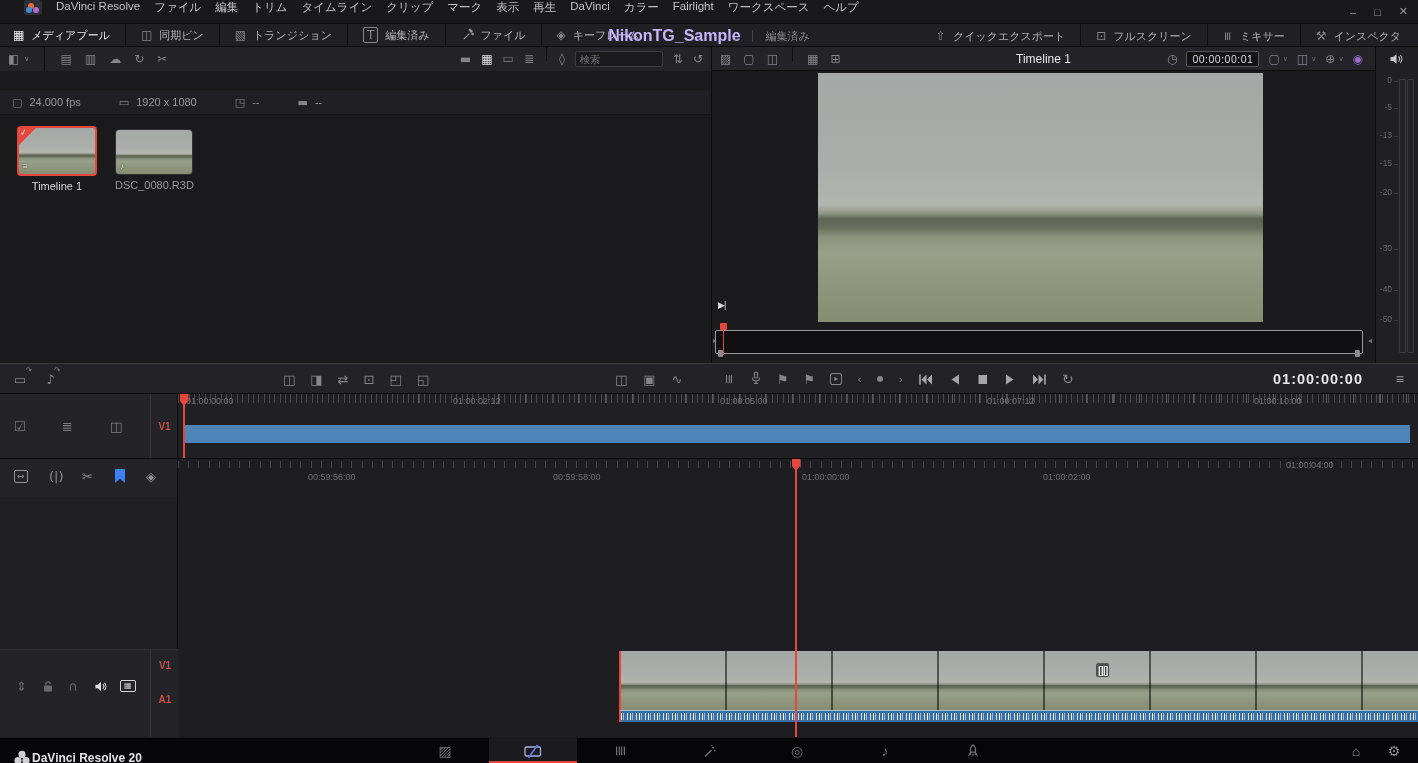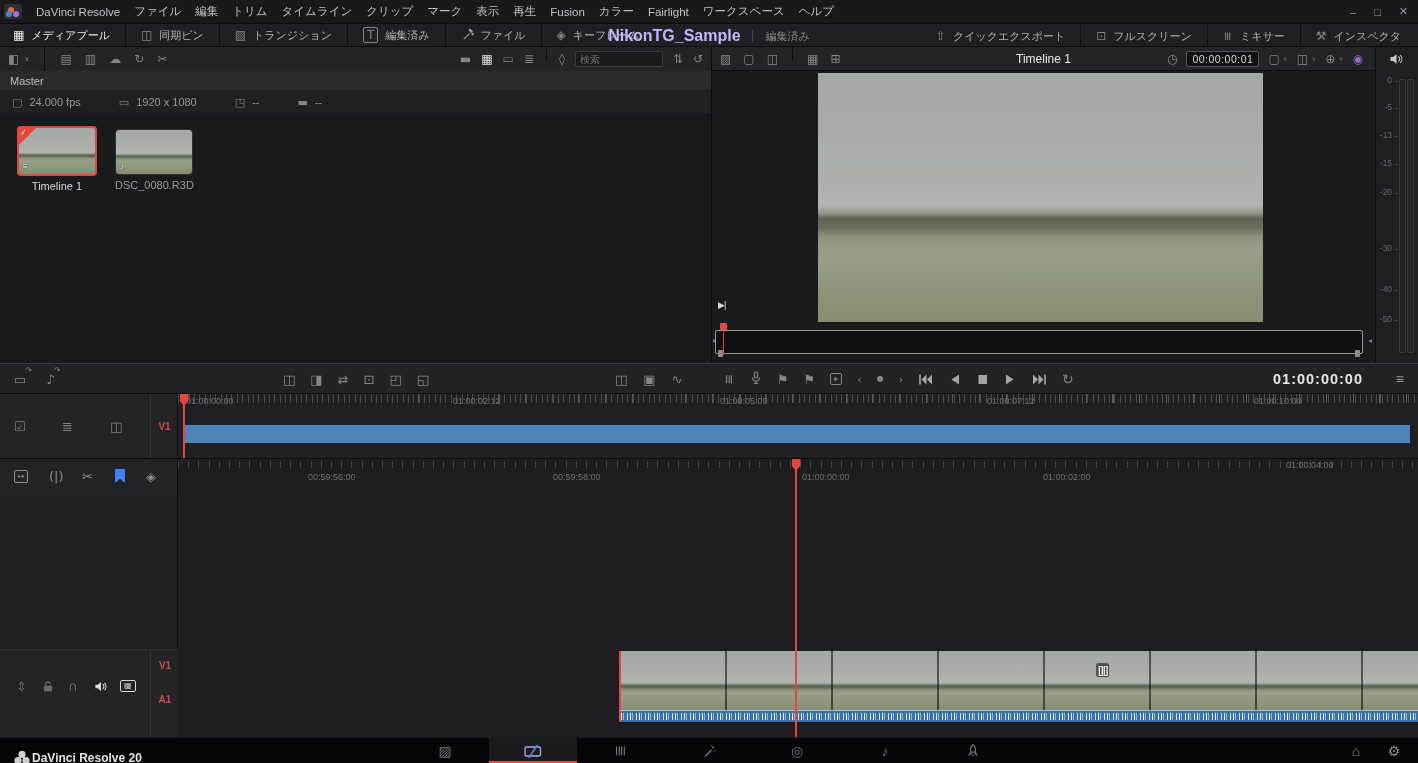--- a/index.html
+++ b/index.html
@@ -7,21 +7,21 @@
   body { font-family:"Liberation Sans","DejaVu Sans",sans-serif; }
   .app { position:relative; width:1418px; height:763px; background:#212125; overflow:hidden;
          color:#c6c6c8; font-size:11px; -webkit-font-smoothing:antialiased; }
   .ab { position:absolute; }
   .ic { font-family:"DejaVu Sans",sans-serif; color:#85858a; line-height:1; display:inline-block; }
   .vsep { width:1px; align-self:stretch; background:#0e0e10; margin:0 2px; }
   .rot90 { transform:rotate(90deg); }
 
   
   .menubar { position:absolute; top:0; left:0; right:0; height:23px; background:#19191c;
-             display:flex; align-items:center; gap:14px; padding-left:4px; font-size:11.5px; color:#c2c2c4; }
+             display:flex; align-items:flex-start; gap:14px; padding-left:24px; font-size:11.5px; color:#c2c2c4; }
   .app-logo-box { position:relative; width:18px; height:15px; background:#2e2e36; border-radius:3px; flex:0 0 auto; }
   .app-logo-box::before { content:""; position:absolute; left:4px; top:3px; width:6px; height:6px; border-radius:50%; background:#e06a3a; }
   .app-logo-box::after  { content:""; position:absolute; left:2px; top:7px; width:6px; height:6px; border-radius:50%; background:#3f8fd4; box-shadow:7px 0 0 #b06ad0; }
   .menu-item { cursor:default; }
   .win-controls { position:absolute; right:10px; top:0; height:23px; display:flex; gap:18px; align-items:center; color:#9a9a9e; font-size:11px; }
 
   
   .toolbar2 { position:absolute; top:23px; left:0; right:0; height:24px; background:#202024;
               border-top:1px solid #0c0c0e; border-bottom:1px solid #0c0c0e; display:flex; align-items:stretch; }
   .tb-btn { display:flex; align-items:center; gap:7px; padding:0 13px; font-size:11px; color:#b4b4b6; }
@@ -158,21 +158,21 @@
     <div class="app-logo-box"></div>
     <span>DaVinci Resolve</span>
     <span class="menu-item">ファイル</span>
     <span class="menu-item">編集</span>
     <span class="menu-item">トリム</span>
     <span class="menu-item">タイムライン</span>
     <span class="menu-item">クリップ</span>
     <span class="menu-item">マーク</span>
     <span class="menu-item">表示</span>
     <span class="menu-item">再生</span>
-    <span class="menu-item">Fusion</span>
+    <span class="menu-item">DaVinci</span>
     <span class="menu-item">カラー</span>
     <span class="menu-item">Fairlight</span>
     <span class="menu-item">ワークスペース</span>
     <span class="menu-item">ヘルプ</span>
     <div class="win-controls">
       <span>–</span>
       <span>□</span>
       <span>✕</span>
     </div>
   </div>
@@ -260,23 +260,20 @@
           <span class="ic">▬</span>
           <span class="ic" style="color:#e2e2e4">▦</span>
           <span class="ic">▭</span>
           <span class="ic">≣</span>
           <div class="vsep" style="height:14px"></div>
           <span class="ic">◊</span>
           <input class="search-input" placeholder="検索" style="">
           <span class="ic">⇅</span>
           <span class="ic">↺</span>
         </div>
-      </div>
-      <div class="masterbar">
-        <span>Master</span>
       </div>
       <div class="inforow">
         <span class="ic">▢</span>
         <span>24.000 fps</span>
         <span class="info-gap"></span>
         <span class="ic">▭</span>
         <span>1920 x 1080</span>
         <span class="info-gap"></span>
         <span class="ic">◳</span>
         <span>--</span>

